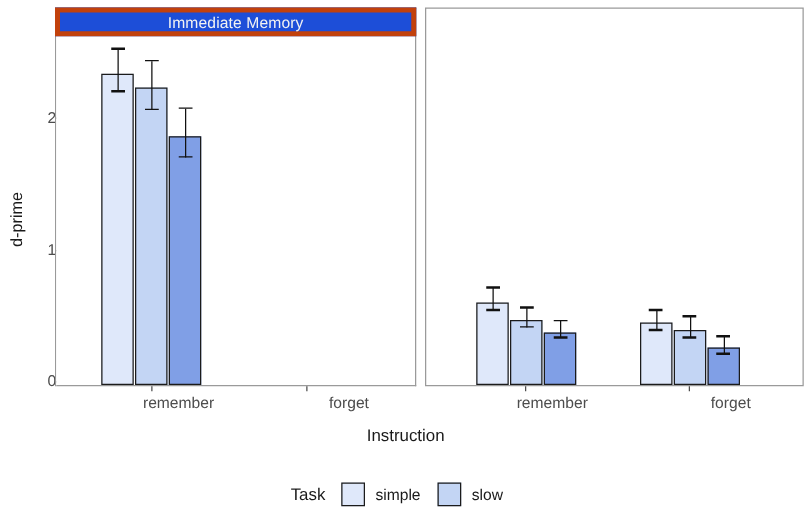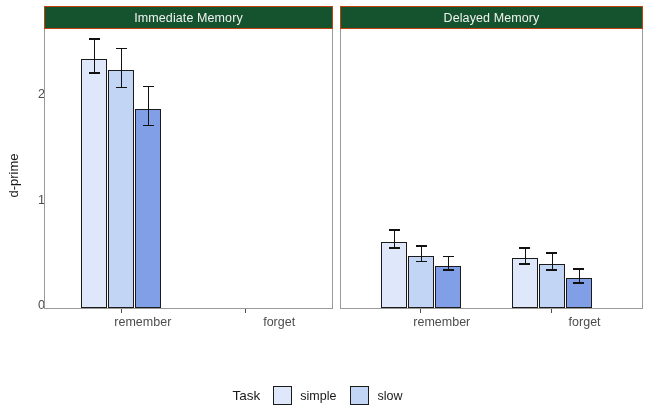--- a/index.html
+++ b/index.html
@@ -63,22 +63,22 @@
     box-sizing:border-box;
     background:#ffffff;
   }
   #panel-immediate{left:45px;width:288px;}
   #panel-delayed{left:340px;width:303px;border-left:1px solid #9a9a9a;}
 
   .strip{
     position:absolute;
     top:-1px;left:-1px;right:-1px;
     height:23px;
-    background:#14532d;
-    border:1px solid #c2410c;
+    background:#1d4ed8;
+    border:4px solid #c2410c;
     box-sizing:border-box;
     color:#f2f2f2;
     font-size:12.5px;
     display:flex;align-items:center;justify-content:center;
     letter-spacing:.1px;
   }
   .plotarea{
     position:absolute;
     left:0;right:0;
     top:22px;
@@ -184,21 +184,20 @@
         <div class="errcap" style="left: 76.32px; top: 18.78px;"></div>
         <div class="errcap" style="left: 76.32px; top: 57.815px;"></div>
         <div class="bar" style="left: 90.32px; height: 199.395px; background: rgb(128, 159, 230);"></div>
         <div class="errbar" style="left: 103.32px; margin-left: 0px; top: 57.56px; height: 39.035px;"></div>
         <div class="errcap" style="left: 103.32px; top: 56.76px;"></div>
         <div class="errcap" style="left: 103.32px; top: 95.795px;"></div>
       </div>
   </div>
 
   <div class="panel" id="panel-delayed">
-    <div class="strip">Delayed Memory</div>
     <div class="plotarea">
         <div class="bar" style="left: 40.295px; height: 66.465px; background: rgb(223, 232, 250);"></div>
         <div class="errbar" style="left: 53.295px; margin-left: 0px; top: 201.04px; height: 17.935px;"></div>
         <div class="errcap" style="left: 53.295px; top: 200.24px;"></div>
         <div class="errcap" style="left: 53.295px; top: 218.175px;"></div>
         <div class="bar" style="left: 67.295px; height: 51.695px; background: rgb(195, 213, 244);"></div>
         <div class="errbar" style="left: 80.295px; margin-left: 0px; top: 216.865px; height: 15.825px;"></div>
         <div class="errcap" style="left: 80.295px; top: 216.065px;"></div>
         <div class="errcap" style="left: 80.295px; top: 231.89px;"></div>
         <div class="bar" style="left: 94.295px; height: 42.2px; background: rgb(128, 159, 230);"></div>
@@ -213,20 +212,21 @@
         <div class="errbar" style="left: 210.585px; margin-left: 0px; top: 224.25px; height: 16.88px;"></div>
         <div class="errcap" style="left: 210.585px; top: 223.45px;"></div>
         <div class="errcap" style="left: 210.585px; top: 240.33px;"></div>
         <div class="bar" style="left: 224.585px; height: 29.54px; background: rgb(128, 159, 230);"></div>
         <div class="errbar" style="left: 237.585px; margin-left: 0px; top: 240.075px; height: 13.715px;"></div>
         <div class="errcap" style="left: 237.585px; top: 239.275px;"></div>
         <div class="errcap" style="left: 237.585px; top: 252.99px;"></div>
       </div>
   </div>
 
+  <div class="xlab">Instruction</div>
 
   <div id="legend">
     <span id="legend-title">Task</span>
     <div id="legend-items" style="display: flex; align-items: center;">
         <div class="legend-item">
           <span class="legend-key" style="background: rgb(223, 232, 250);"></span>
           <span class="legend-text">simple</span>
         </div>
         <div class="legend-item">
           <span class="legend-key" style="background: rgb(195, 213, 244);"></span>

